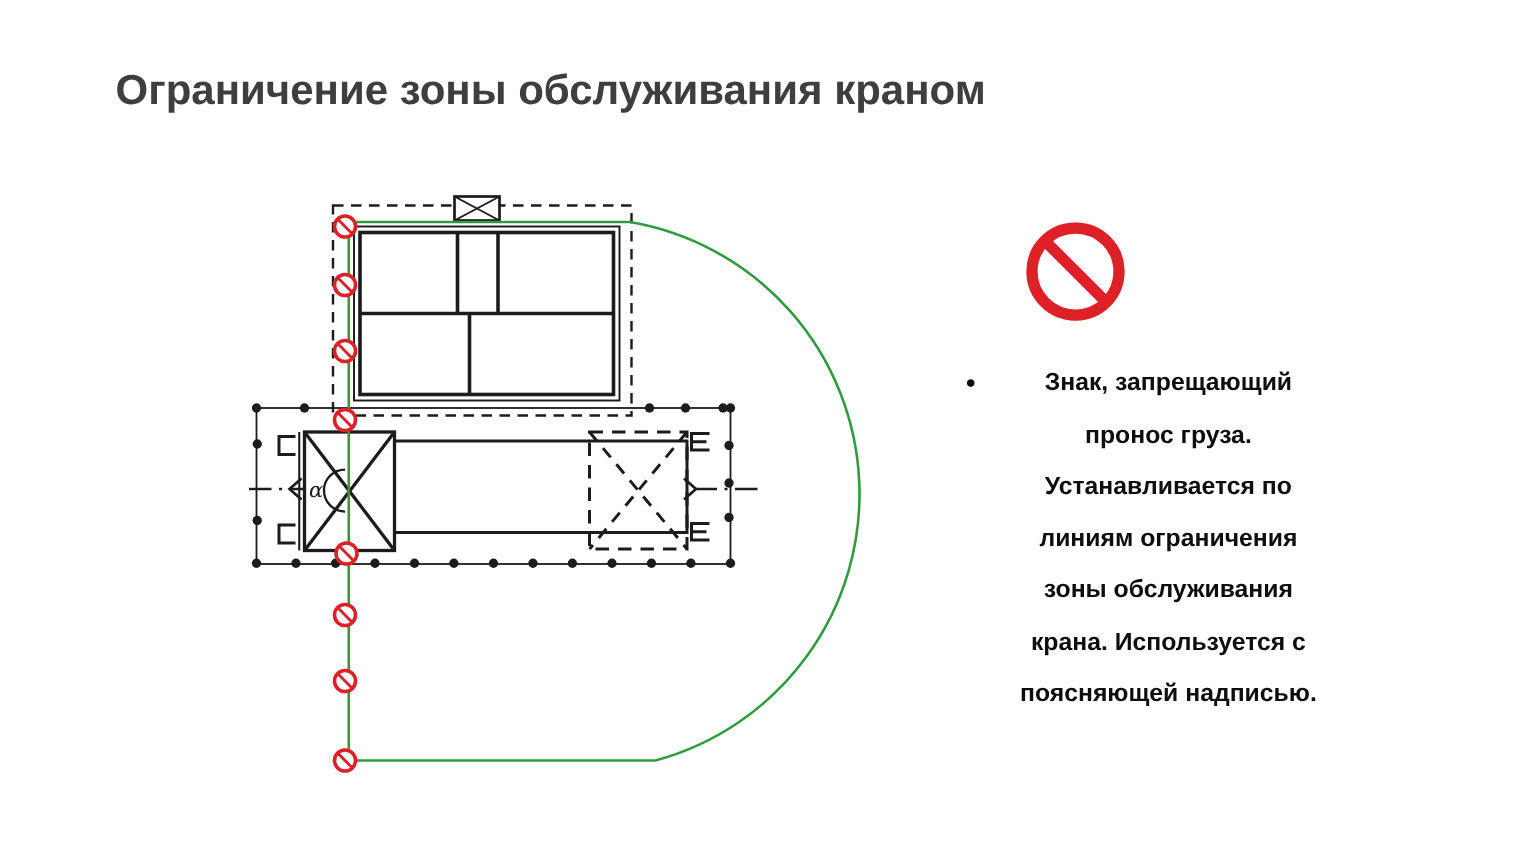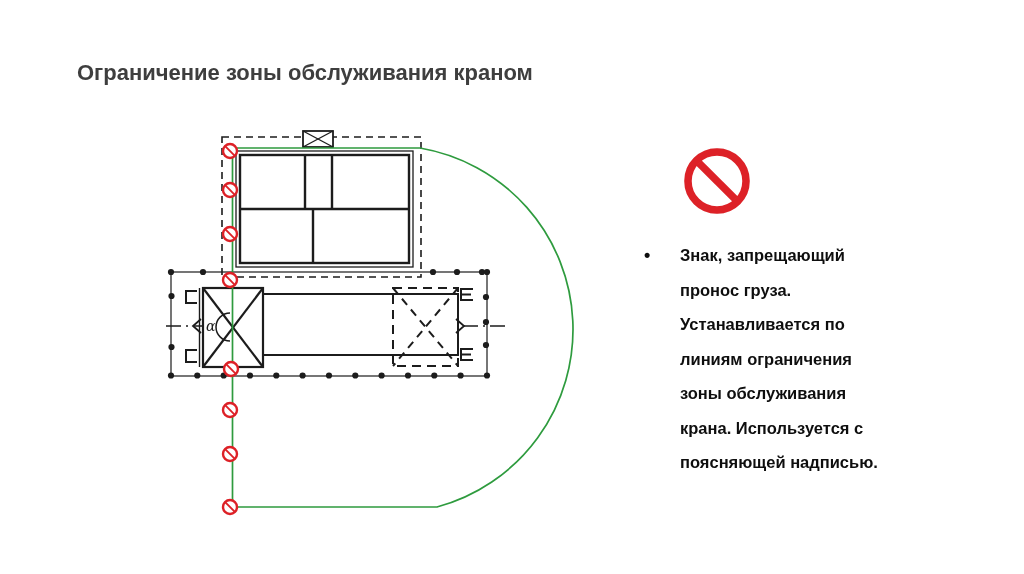--- a/index.html
+++ b/index.html
@@ -3,22 +3,22 @@
 <meta charset="utf-8">
 <style>
   html,body{margin:0;padding:0;}
   body{
     width:1024px;height:574px;position:relative;overflow:hidden;
     background:#ffffff;
     font-family:"Liberation Sans", sans-serif;
   }
   #slide{position:absolute;inset:0;background:var(--bg,#fff);}
   .title{
-    position:absolute;left:77px;top:60px;width:860px;
-    font-size:22px;font-weight:700;color:var(--title-gray,#3e3e3e);
+    position:absolute;left:77px;top:44px;width:860px;
+    font-size:28px;font-weight:700;color:var(--title-gray,#3e3e3e);
     letter-spacing:0px;
   }
   #plan-svg{position:absolute;left:0;top:0;}
   
   .ink{stroke:var(--ink,#1c1c1c);fill:none;}
   .dot{fill:var(--ink,#1c1c1c);stroke:none;}
   .green{stroke:var(--green,#2e9b3e);fill:none;}
   .redline{stroke:var(--red,#dd2127);}
   .whitefill{fill:#ffffff;}
   .alpha{
@@ -33,20 +33,21 @@
     display:flex;align-items:flex-start;
     color:var(--text-black,#0e0e0e);
   }
   .legend .bullet{
     width:36px;flex:0 0 36px;font-size:18px;font-weight:700;
     line-height:34.5px;text-align:left;padding-left:8px;
   }
   .legend .lines{
     font-size:16.5px;font-weight:700;line-height:34.5px;
     white-space:pre-line;
+    text-align:center;
   }
 </style>
 </head>
 <body style="--green: #2e9b3e; --red: #dd2127; --ink: #1c1c1c; --title-gray: #3e3e3e; --text-black: #0e0e0e; --bg: #ffffff;">
 
 <div id="slide">
 
   <div class="title">Ограничение зоны обслуживания краном</div>
 
   <svg id="plan-svg" width="1024" height="574" viewBox="0 0 1024 574" xmlns="http://www.w3.org/2000/svg">

